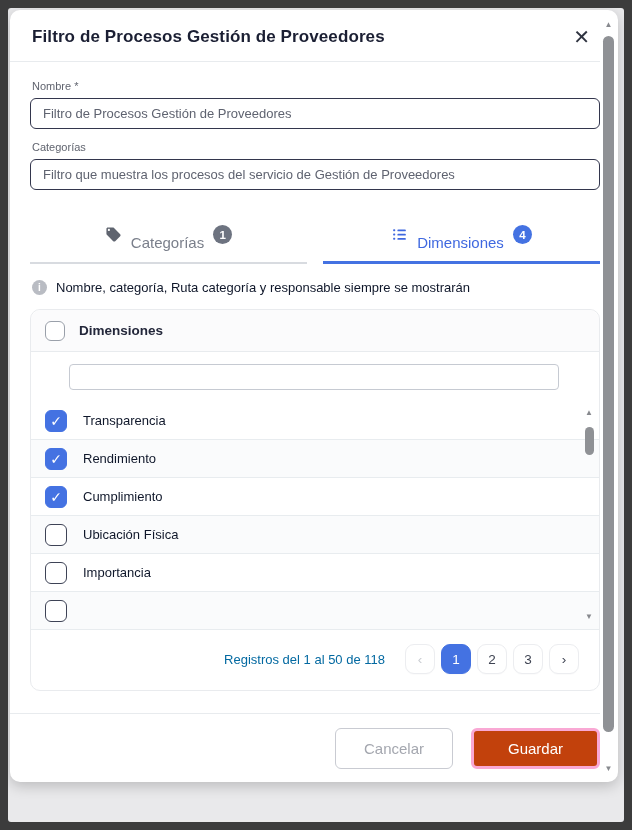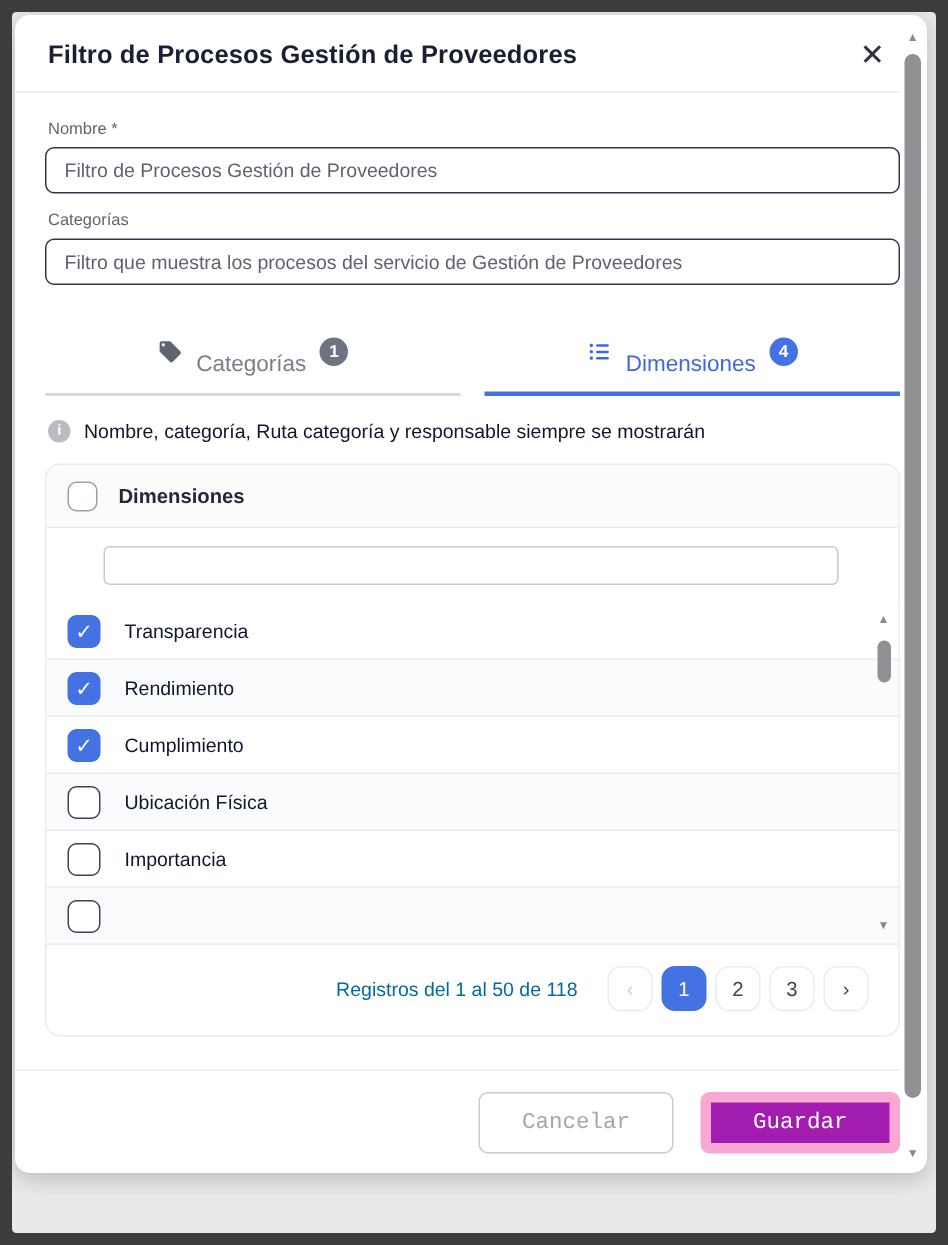--- a/index.html
+++ b/index.html
@@ -154,24 +154,24 @@
   
   .modal-footer {
     border-top:1px solid #e8ebee;
     margin:10px 0 0 0;
     padding:14px 0 13px 20px;
     display:flex; align-items:center; justify-content:flex-end; gap:18px;
   }
   .btn {
     height:41px; border-radius:6px; font-size:15px; cursor:pointer;
     padding:0 28px;
-    font-family:Liberation Mono, monospace;
+    font-family:Liberation Sans, sans-serif;
   }
   .btn-cancel { background:#fff; border:1px solid #c9cbd2; color:#a4a7af; }
-  .btn-save { background:#a21caf; border:7px solid #f9a8d4; color:#fff; min-width:129px; }
+  .btn-save { background:#c2410c; border:3px solid #f9a8d4; color:#fff; min-width:129px; }
 </style>
 </head>
 <body>
 
 <div class="backdrop">
   <div class="modal">
     <div class="modal-main">
 
       <div class="modal-header">
         <div class="modal-title">Filtro de Procesos Gestión de Proveedores</div>

